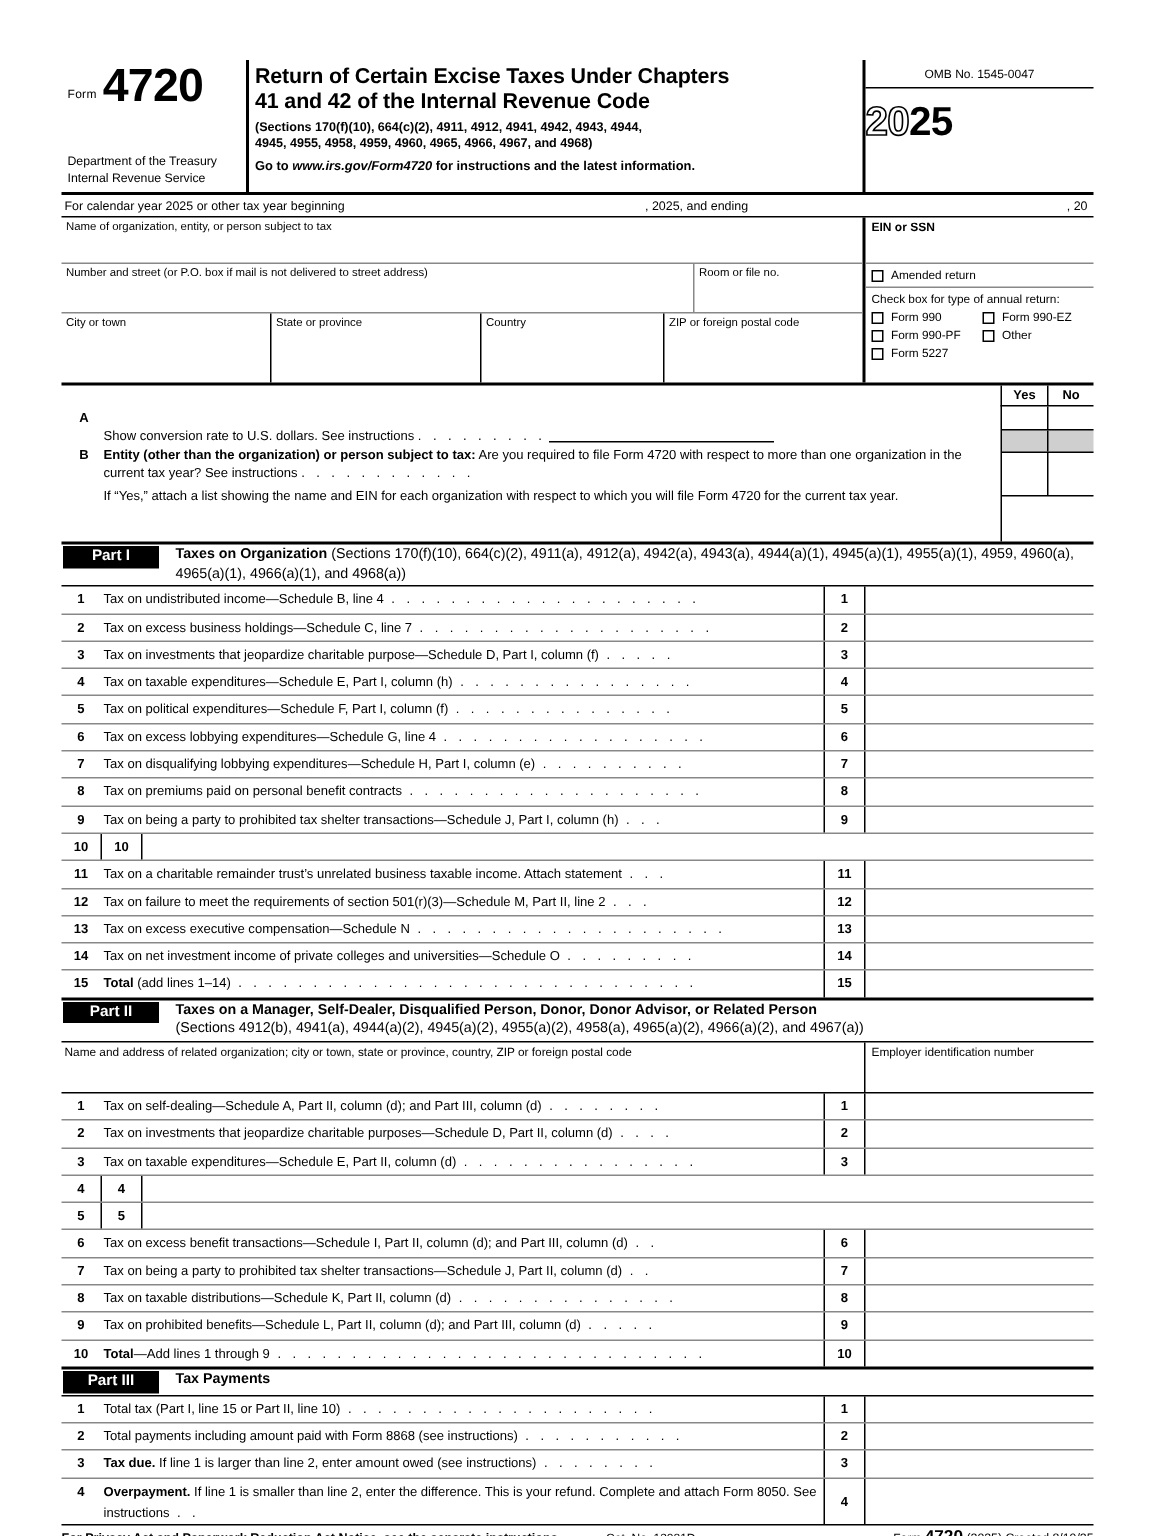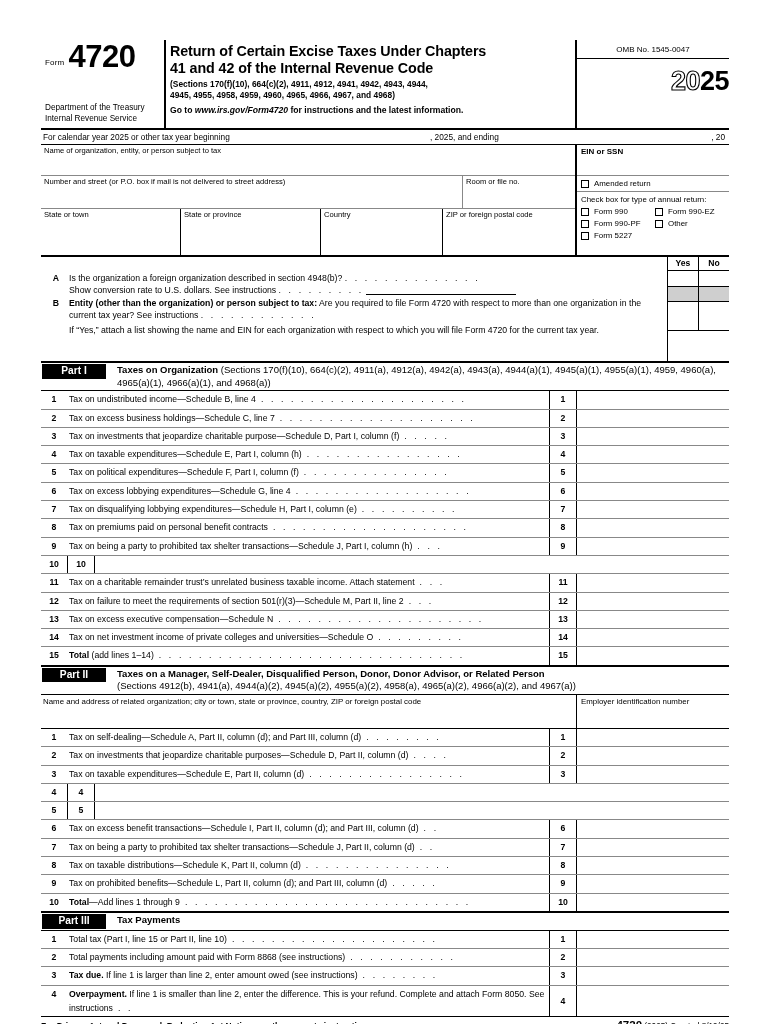--- a/index.html
+++ b/index.html
@@ -27,21 +27,21 @@
 
   .hdr-mid{flex:1;border-right:2px solid #000;box-sizing:border-box;
            padding:3px 4px 2px 4px;height:88px;}
   .title1{font-size:14.3px;font-weight:bold;line-height:1.16;letter-spacing:-0.1px;}
   .title-sec{font-size:8.4px;font-weight:bold;line-height:1.28;margin-top:3px;}
   .title-go{font-size:8.6px;font-weight:bold;font-style:italic;margin-top:4px;}
   .title-go .rm{font-style:normal;}
 
   .hdr-right{width:152px;box-sizing:border-box;height:88px;}
   .omb{font-size:8px;text-align:center;padding:5px 0 4px 0;border-bottom:1px solid #000;}
-  .yearbox{text-align:right;padding-top:7px;}
+  .yearbox{text-align:left;padding-top:7px;}
   .yr-a{font-size:27px;font-weight:bold;color:#fff;
         -webkit-text-stroke:1.1px #000;letter-spacing:-0.5px;}
   .yr-b{font-size:27px;font-weight:bold;letter-spacing:-0.5px;}
 
   
   .calrow{display:flex;font-size:8.3px;border-top:2px solid #000;padding:2px 0 2px 2px;}
   .cal-a{flex:1;}
   .cal-b{width:255px;}
   .cal-c{width:40px;text-align:right;padding-right:4px;}
 
@@ -175,21 +175,21 @@
       <div class="streetrow">
         <div class="street">
           <div class="cap">Number and street (or P.O. box if mail is not delivered to street address)</div>
         </div>
         <div class="room">
           <div class="cap">Room or file no.</div>
         </div>
       </div>
       <div class="cityrow">
         <div class="city">
-          <div class="cap">State or town</div>
+          <div class="cap">City or town</div>
         </div>
         <div class="state">
           <div class="cap">State or province</div>
         </div>
         <div class="country">
           <div class="cap">Country</div>
         </div>
         <div class="zip">
           <div class="cap">ZIP or foreign postal code</div>
         </div>
@@ -253,21 +253,20 @@
       <div class="yncell" style="height:29px;border-bottom:1px solid #000">
         <div class="ync first"></div>
         <div class="ync"></div>
       </div>
     </div>
 
     <div style="height:13px"></div>
 
     <div class="qrow" style="padding-top:2px">
       <div class="qletter">A</div>
-      <div class="qtext"><span>Is the organization a foreign organization described in section 4948(b)?</span> <span class="leader">. . . . . . . . . . . . . .</span></div>
     </div>
     <div class="qrow">
       <div class="qletter"></div>
       <div class="qtext"><span>Show conversion rate to U.S. dollars. See instructions</span> <span class="leader">. . . . . . . . .</span> <span class="uline"></span></div>
     </div>
     <div class="qrow">
       <div class="qletter">B</div>
       <div class="qtext"><b>Entity (other than the organization) or person subject to tax:</b><span> Are you required to file Form 4720 with respect to more than one organization in the current tax year? See instructions</span> <span class="leader">. . . . . . . . . . . .</span></div>
     </div>
     <div class="qrow" style="padding-top:3px">

